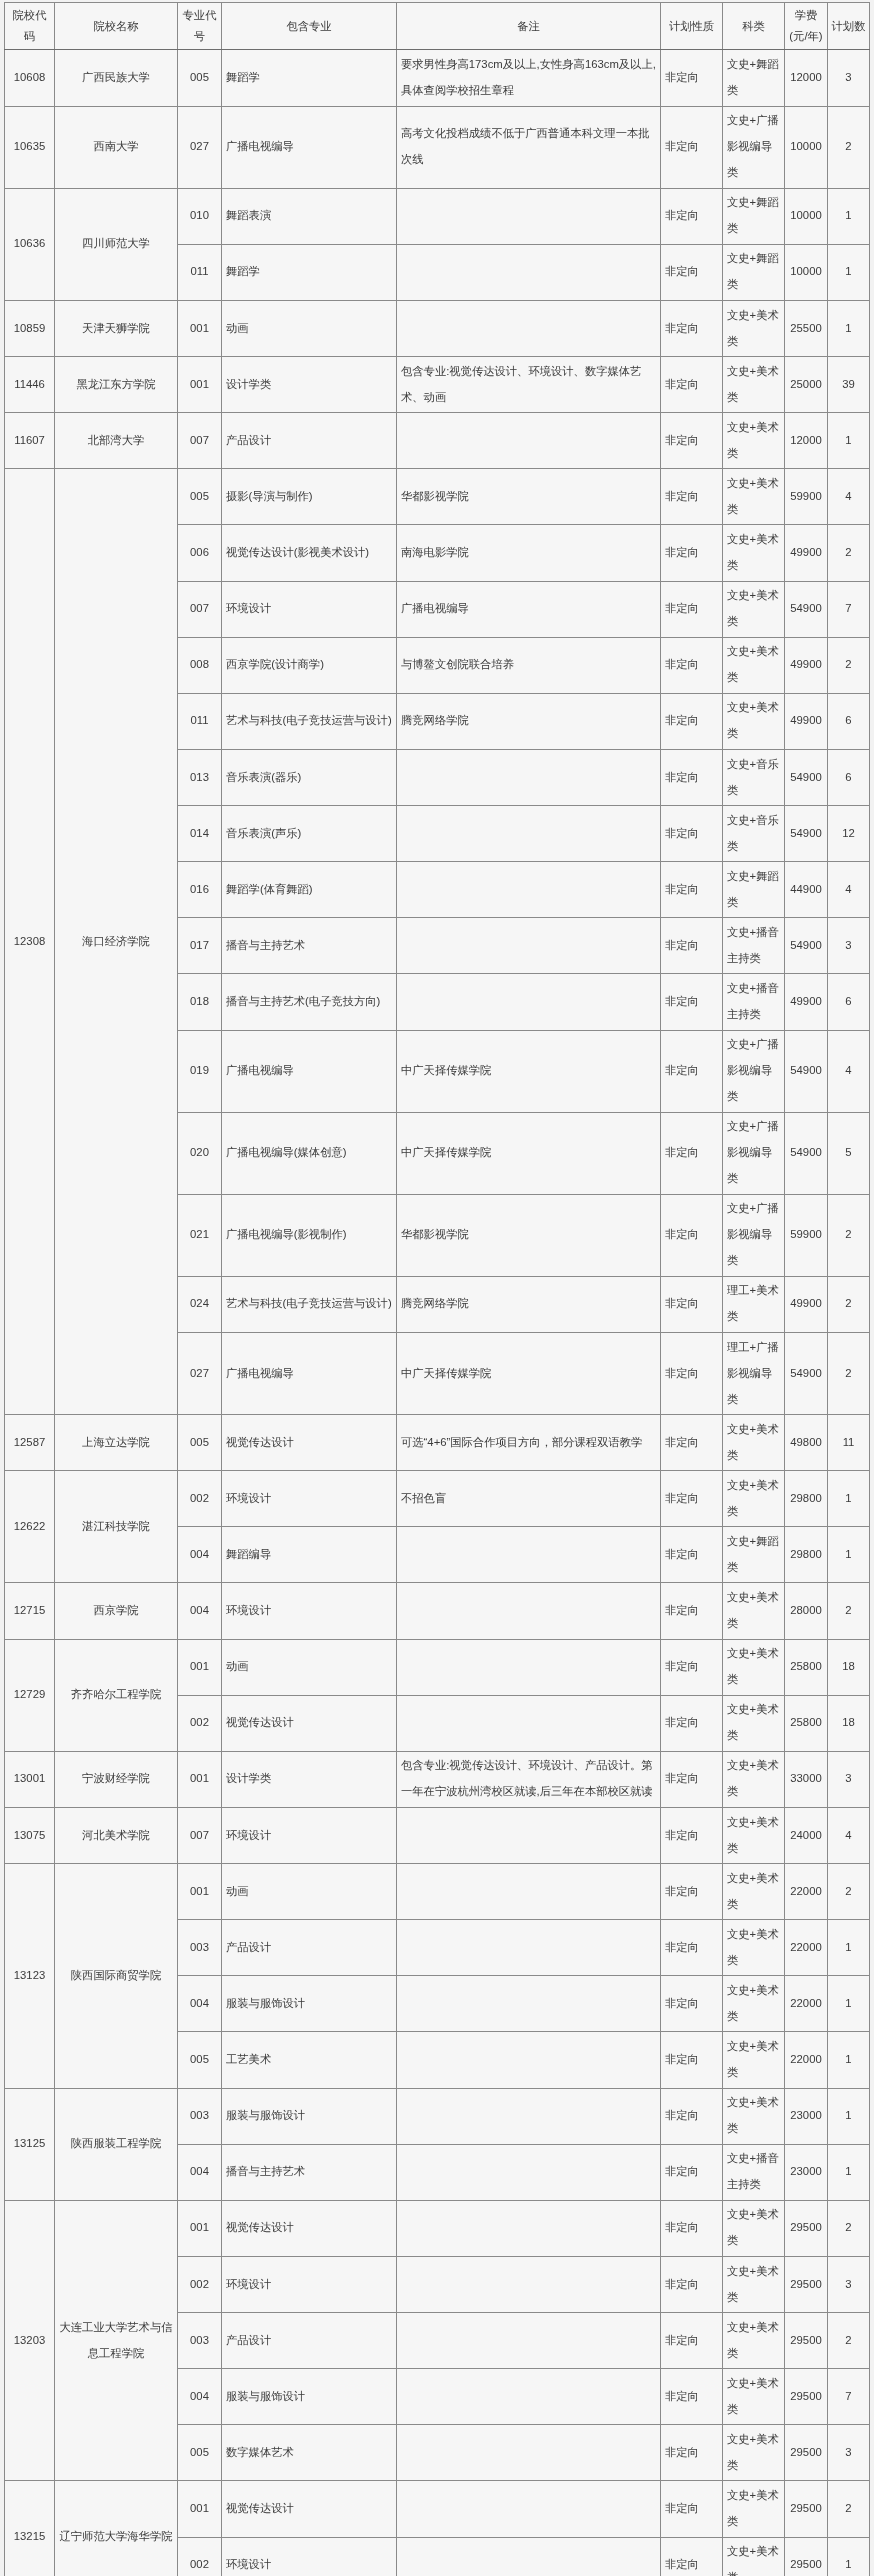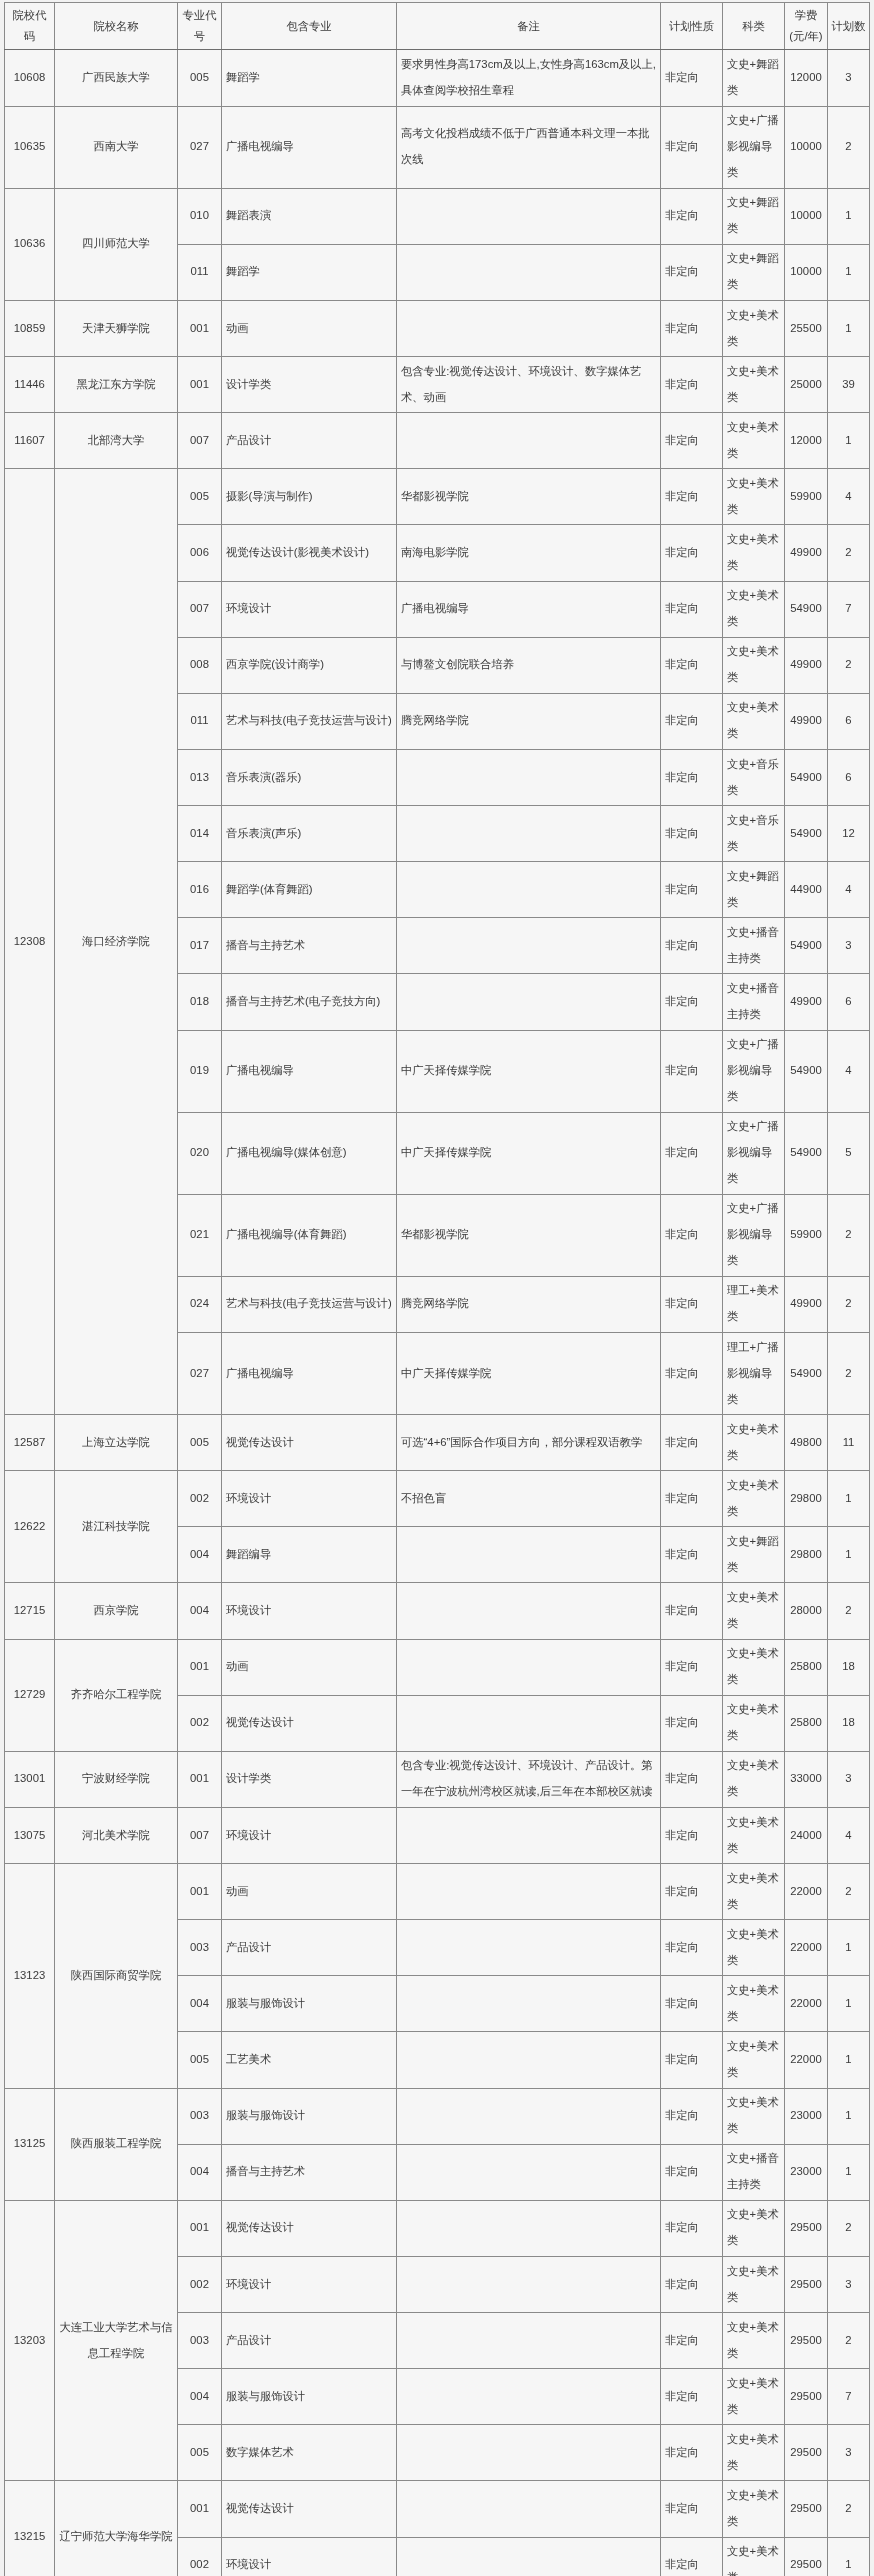--- a/index.html
+++ b/index.html
@@ -251,21 +251,21 @@
           <td>020</td>
           <td class="left">广播电视编导(媒体创意)</td>
           <td class="left">中广天择传媒学院</td>
           <td class="left">非定向</td>
           <td class="left">文史+广播影视编导类</td>
           <td>54900</td>
           <td>5</td>
         </tr>
         <tr>
           <td>021</td>
-          <td class="left">广播电视编导(体育舞蹈)</td>
+          <td class="left">广播电视编导(影视制作)</td>
           <td class="left">华都影视学院</td>
           <td class="left">非定向</td>
           <td class="left">文史+广播影视编导类</td>
           <td>59900</td>
           <td>2</td>
         </tr>
         <tr>
           <td>024</td>
           <td class="left">艺术与科技(电子竞技运营与设计)</td>
           <td class="left">腾竞网络学院</td>

